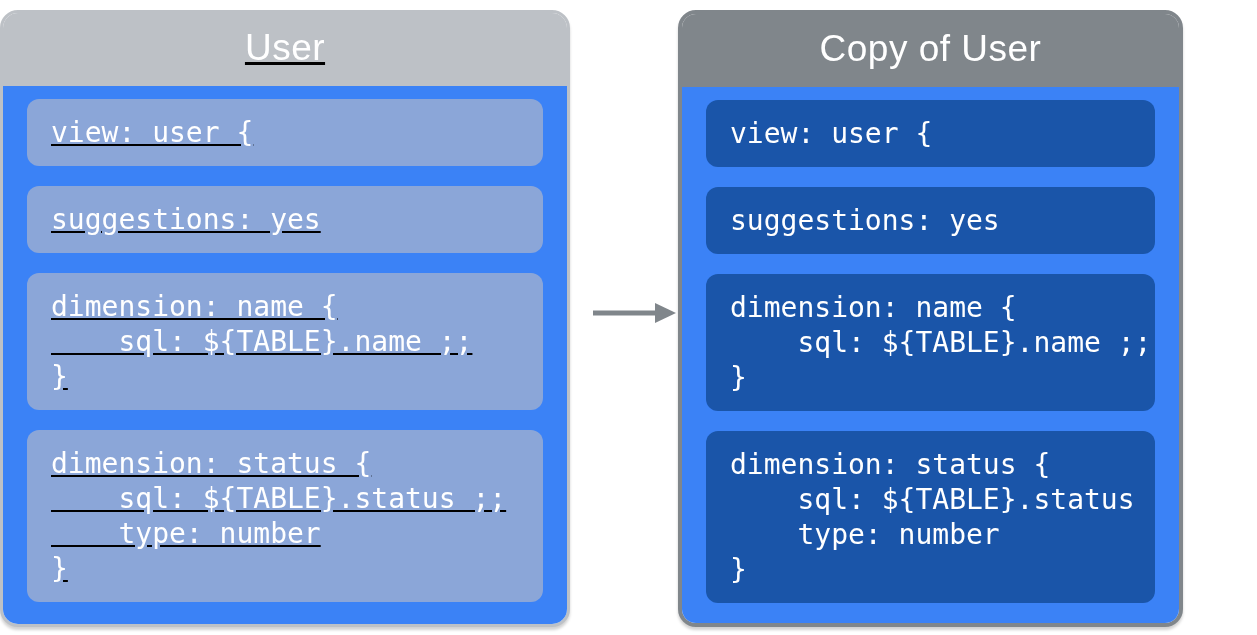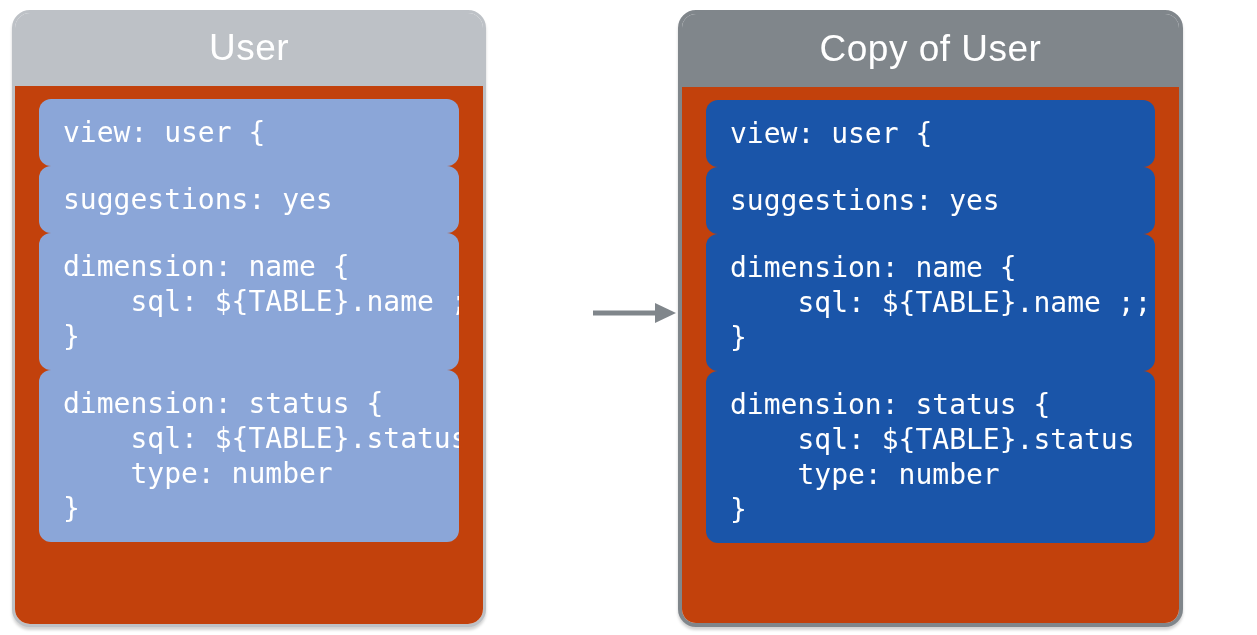--- a/index.html
+++ b/index.html
@@ -22,21 +22,21 @@
     height: 617px;
     border: 3px solid var(--c);
     border-radius: 18px;
     background: #ffffff;
     box-sizing: border-box;
     display: flex;
     flex-direction: column;
     overflow: hidden;
     box-shadow: 0 3px 3px rgba(0,0,0,0.18);
   }
-  .panel.left  { left: 12px;   width: 474px; }
+  .panel.left  { left: 0;   width: 570px; text-decoration: underline; }
   .panel.right { left: 678px; width: 505px; border-width: 4px; }
 
   .panel-header {
     height: 73px;
     flex: 0 0 auto;
     background: var(--c);
     display: flex;
     align-items: center;
     justify-content: center;
   }
@@ -44,24 +44,25 @@
     color: #ffffff;
     font-size: 37px;
     font-weight: 500;
     letter-spacing: 0.5px;
     line-height: 1;
     padding-bottom: 4px;
   }
 
   .panel-body {
     flex: 1 1 auto;
-    background: #c2410c;
+    background: #3b82f6;
     padding: 13px 24px 24px 24px;
     display: flex;
     flex-direction: column;
+    gap: 20px;
   }
 
   .code-block {
     margin: 0;
     background: var(--b);
     border-radius: 12px;
     padding: 16px 24px;
     color: #ffffff;
     font-family: "DejaVu Sans Mono", "Liberation Mono", monospace;
     font-size: 28px;

